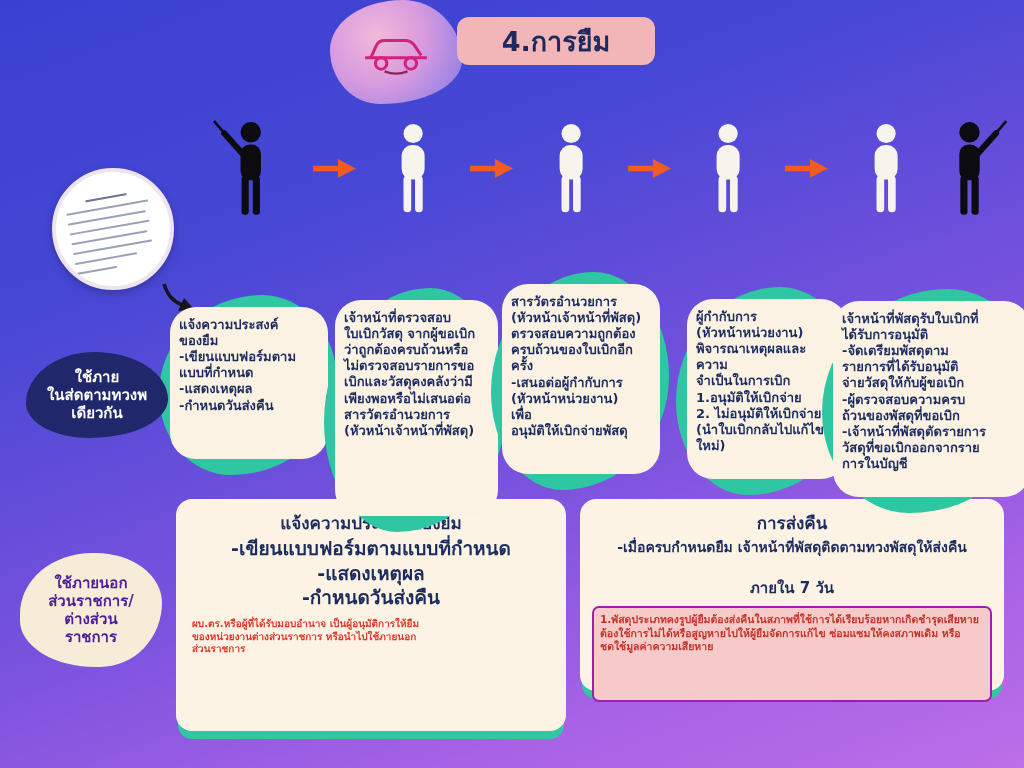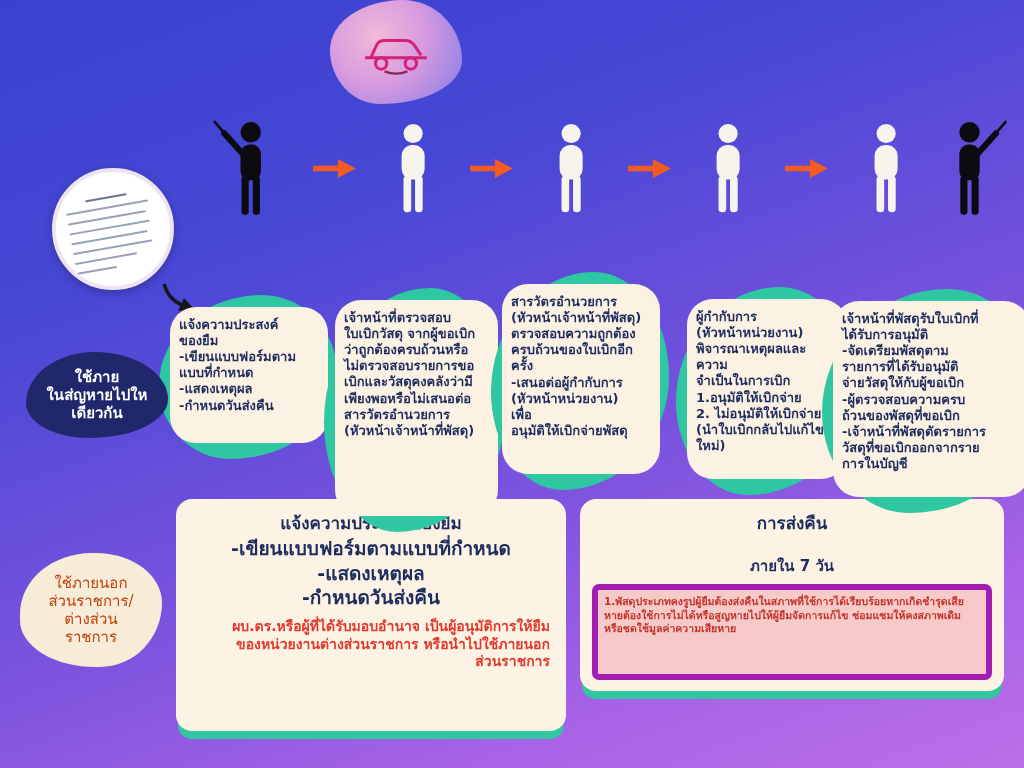--- a/index.html
+++ b/index.html
@@ -49,77 +49,78 @@
   .step{ position:absolute; z-index:2; }
   .step::before{
     content:""; position:absolute; inset:-12px -9px -16px -11px;
     background:#2fc6a2; border-radius:58% 42% 60% 40% / 55% 48% 52% 45%;
     z-index:-1;
   }
   .bubble{
     width:100%; height:100%; background:#fcf2e3; border-radius:26px;
     padding:10px 9px; color:#1c2b5e; font-weight:bold; font-size:13px; line-height:1.24;
   }
-  .step1{ left:170px; top:307px; width:158px; height:136px; }
+  .step1{ left:170px; top:307px; width:158px; height:152px; }
   .step2{ left:335px; top:300px; width:163px; height:216px; }
   .step3{ left:502px; top:284px; width:158px; height:190px; }
   .step4{ left:667px; top:299px; width:160px; height:180px;margin-left:20px; }
   .step5{ left:833px; top:301px; width:197px; height:196px; }
 
   
   .label-internal{
     position:absolute; left:26px; top:352px; width:142px; height:86px; z-index:3;
     background:#20276b; border-radius:48% 52% 55% 45% / 60% 55% 45% 40%;
     color:#ffffff; font-weight:bold; font-size:15px; line-height:1.2;
     display:flex; align-items:center; justify-content:center; text-align:center;
   }
   .label-external{
     position:absolute; left:20px; top:553px; width:142px; height:114px; z-index:3;
     background:#f7ecd7; border-radius:52% 48% 45% 55% / 55% 45% 58% 42%;
-    color:#c2410c; font-weight:normal; font-size:15px; line-height:1.2;
+    color:#4c1d95; font-weight:bold; font-size:15px; line-height:1.2;
     display:flex; align-items:center; justify-content:center; text-align:center;
   }
 
   
   .panel{
     position:absolute; background:#fdf3e4; border-radius:16px;
     box-shadow:0 10px 0 -2px #31c7a3; padding:10px 12px; color:#1c2b5e;
   }
   .panel-left{ left:176px; top:499px; width:390px; height:232px; text-align:center; }
   .panel-right{ left:580px; top:499px; width:424px; height:192px; text-align:center; }
   .panel h3{ font-size:17px; font-weight:bold; }
   .panel .lines{ font-size:19px; font-weight:bold; line-height:1.3; }
   .panel .red-note{
-    margin-top:8px; text-align:right; color:#e0392e; font-size:14px; font-weight:bold; line-height:1.25;
+    margin-top:8px; text-align:left; color:#e0392e; font-size:10px; font-weight:bold; line-height:1.25;
     padding:0 4px;
   }
   .panel-right .lead{ font-size:14px; font-weight:bold; }
   .panel-right .deadline{ font-size:15px; font-weight:bold; margin:18px 0 6px; }
   .pink-row{ display:flex; gap:8px; }
   .pink-box{
-    flex:1; background:#f7caca; border:6px solid #a21caf; border-radius:7px;
+    flex:1; background:#f7caca; border:2px solid #a21caf; border-radius:7px;
     padding:5px 6px; color:#c2342a; font-weight:bold; font-size:10.5px; line-height:1.3;
     text-align:left; height:96px; overflow:hidden;
   }
 </style>
 </head>
 <body>
 
 <div class="stage">
 
   <div class="splash">
     <svg viewBox="0 0 64 42" width="74" height="48">
       <path d="M10 26 l5 -11 q2 -4 7 -4 h18 q5 0 8 4 l6 9" fill="none" stroke="#d4217a" stroke-width="2.6"></path>
       <path d="M5 26 h54" stroke="#d4217a" stroke-width="2.6"></path>
       <circle cx="19" cy="31" r="5" fill="none" stroke="#d4217a" stroke-width="2.6"></circle>
       <circle cx="45" cy="31" r="5" fill="none" stroke="#d4217a" stroke-width="2.6"></circle>
       <path d="M22 38 q10 4 20 0" fill="none" stroke="#8a2450" stroke-width="2"></path>
     </svg>
   </div>
 
+  <div class="title-badge">4.การยืม</div>
 
   <div class="figures">
     <span class="person flip">
       <svg class="black-person" viewBox="0 0 64 100" height="102">
         <circle cx="26" cy="13" r="10"></circle>
         <rect x="16" y="25" width="20" height="35" rx="9"></rect>
         <rect x="17" y="56" width="7" height="38" rx="3"></rect>
         <rect x="28" y="56" width="7" height="38" rx="3"></rect>
         <path d="M34 34 L52 14" stroke="#0b0b10" stroke-width="6" stroke-linecap="round" fill="none"></path>
         <path d="M50 16 L62 2" stroke="#0b0b10" stroke-width="2.5" fill="none"></path>
@@ -254,38 +255,39 @@
 รายการที่ได้รับอนุมัติ
 จ่ายวัสดุให้กับผู้ขอเบิก
 -ผู้ตรวจสอบความครบ
 ถ้วนของพัสดุที่ขอเบิก
 -เจ้าหน้าที่พัสดุตัดรายการ
 วัสดุที่ขอเบิกออกจากราย
 การในบัญชี</div>
   </div>
 
   <div class="label-internal pre">ใช้ภาย
-ในส่ญหายไปให
+ในส่ดตามทวงพ
 เดียวกัน</div>
   <div class="label-external pre">ใช้ภายนอก
 ส่วนราชการ/
 ต่างส่วน
 ราชการ</div>
 
   <div class="panel panel-left">
     <h3>แจ้งความประสงค์ของยืม</h3>
     <div class="lines pre">-เขียนแบบฟอร์มตามแบบที่กำหนด
 -แสดงเหตุผล
 -กำหนดวันส่งคืน</div>
     <div class="red-note pre">ผบ.ตร.หรือผู้ที่ได้รับมอบอำนาจ เป็นผู้อนุมัติการให้ยืม
 ของหน่วยงานต่างส่วนราชการ หรือนำไปใช้ภายนอก
 ส่วนราชการ</div>
   </div>
 
   <div class="panel panel-right">
     <h3>การส่งคืน</h3>
+    <div class="lead">-เมื่อครบกำหนดยืม เจ้าหน้าที่พัสดุติดตามทวงพัสดุให้ส่งคืน</div>
     <div class="deadline">ภายใน 7 วัน</div>
     <div class="pink-row">
       <div class="pink-box">1.พัสดุประเภทคงรูปผู้ยืมต้องส่งคืนในสภาพที่ใช้การได้เรียบร้อยหากเกิดชำรุดเสียหายต้องใช้การไม่ได้หรือสูญหายไปให้ผู้ยืมจัดการแก้ไข ซ่อมแซมให้คงสภาพเดิม หรือชดใช้มูลค่าความเสียหาย</div>
     </div>
   </div>
 
 </div>
 
 </body></html>

